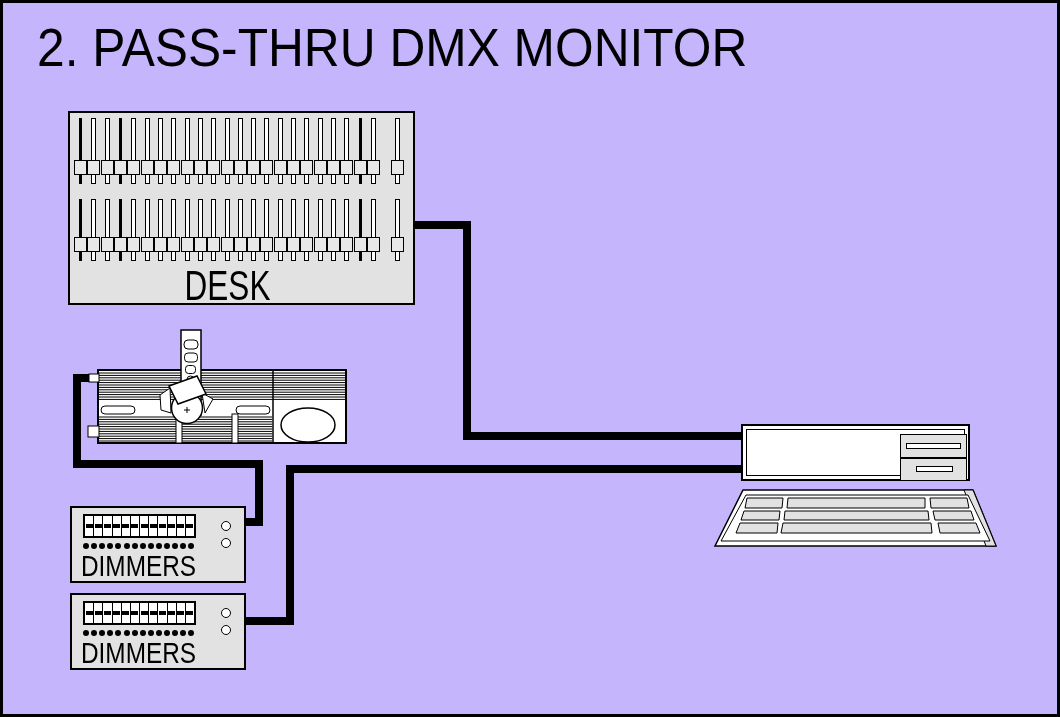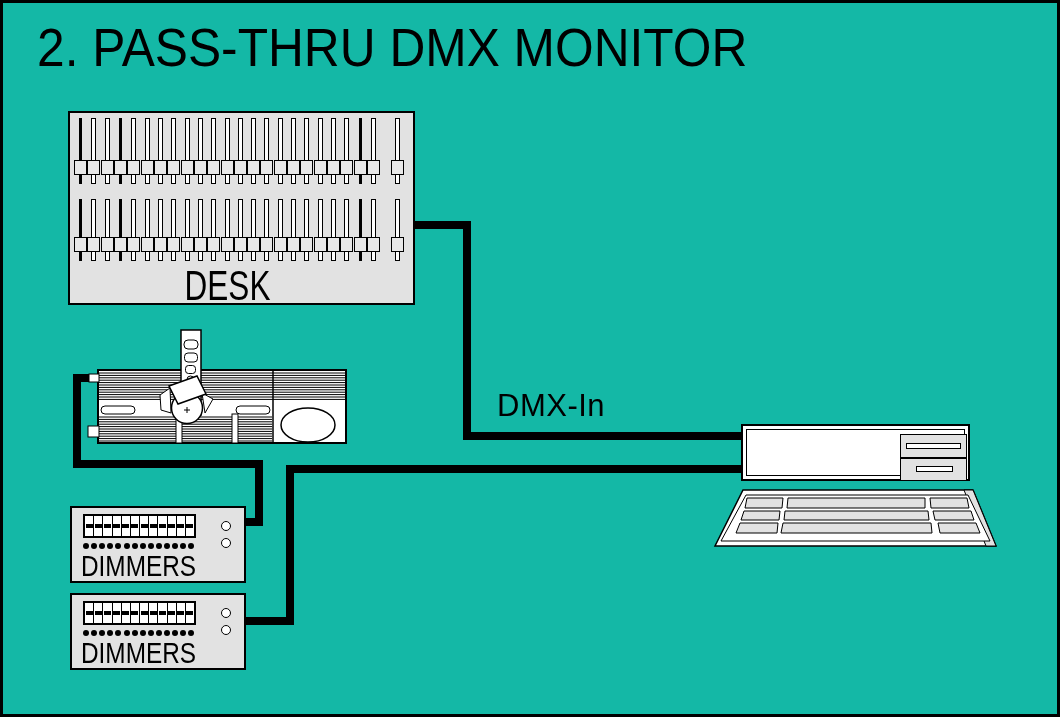--- a/index.html
+++ b/index.html
@@ -1,17 +1,17 @@
 <!DOCTYPE html>
 <html><head>
 <meta charset="utf-8">
 <style>
   html,body{margin:0;padding:0;background:#fff;}
   .canvas{
-    position:relative;width:1060px;height:717px;background:#14b8a6;
+    position:relative;width:1060px;height:717px;background:#c4b5fd;
     border:3px solid #000;box-sizing:border-box;overflow:hidden;
     font-family:"Liberation Sans",sans-serif;color:#000;
   }
   .abs{position:absolute;}
   .cable{position:absolute;background:#000;}
   .panel{position:absolute;background:#E2E2E2;border:2px solid #000;box-sizing:border-box;}
   .title{
     position:absolute;left:34px;top:16px;font-size:54px;line-height:56px;
     white-space:nowrap;transform:scaleX(0.92);transform-origin:left top;
   }
@@ -327,21 +327,20 @@
       <div class="dim-dot" style="left: 75.8px;"></div>
       <div class="dim-dot" style="left: 83.9px;"></div>
       <div class="dim-dot" style="left: 92px;"></div>
       <div class="dim-dot" style="left: 100.1px;"></div>
       <div class="dim-dot" style="left: 108.2px;"></div>
       <div class="dim-dot" style="left: 116.3px;"></div>
       <div class="dim-led" style="top: 13px;"></div>
       <div class="dim-led" style="top: 30px;"></div>
     </div>
 
-  <div class="wire-label" style="left:494px;top:386px;">DMX-In</div>
 
 
   <div class="case">
     <div class="case-inner">
       <div class="bay" style="top:4px;height:24px;">
         <div class="slot" style="left:5px;top:8px;width:55px;height:6px;"></div>
       </div>
       <div class="bay" style="top:28px;height:23px;">
         <div class="slot" style="left:15px;top:7px;width:37px;height:6px;"></div>
       </div>

